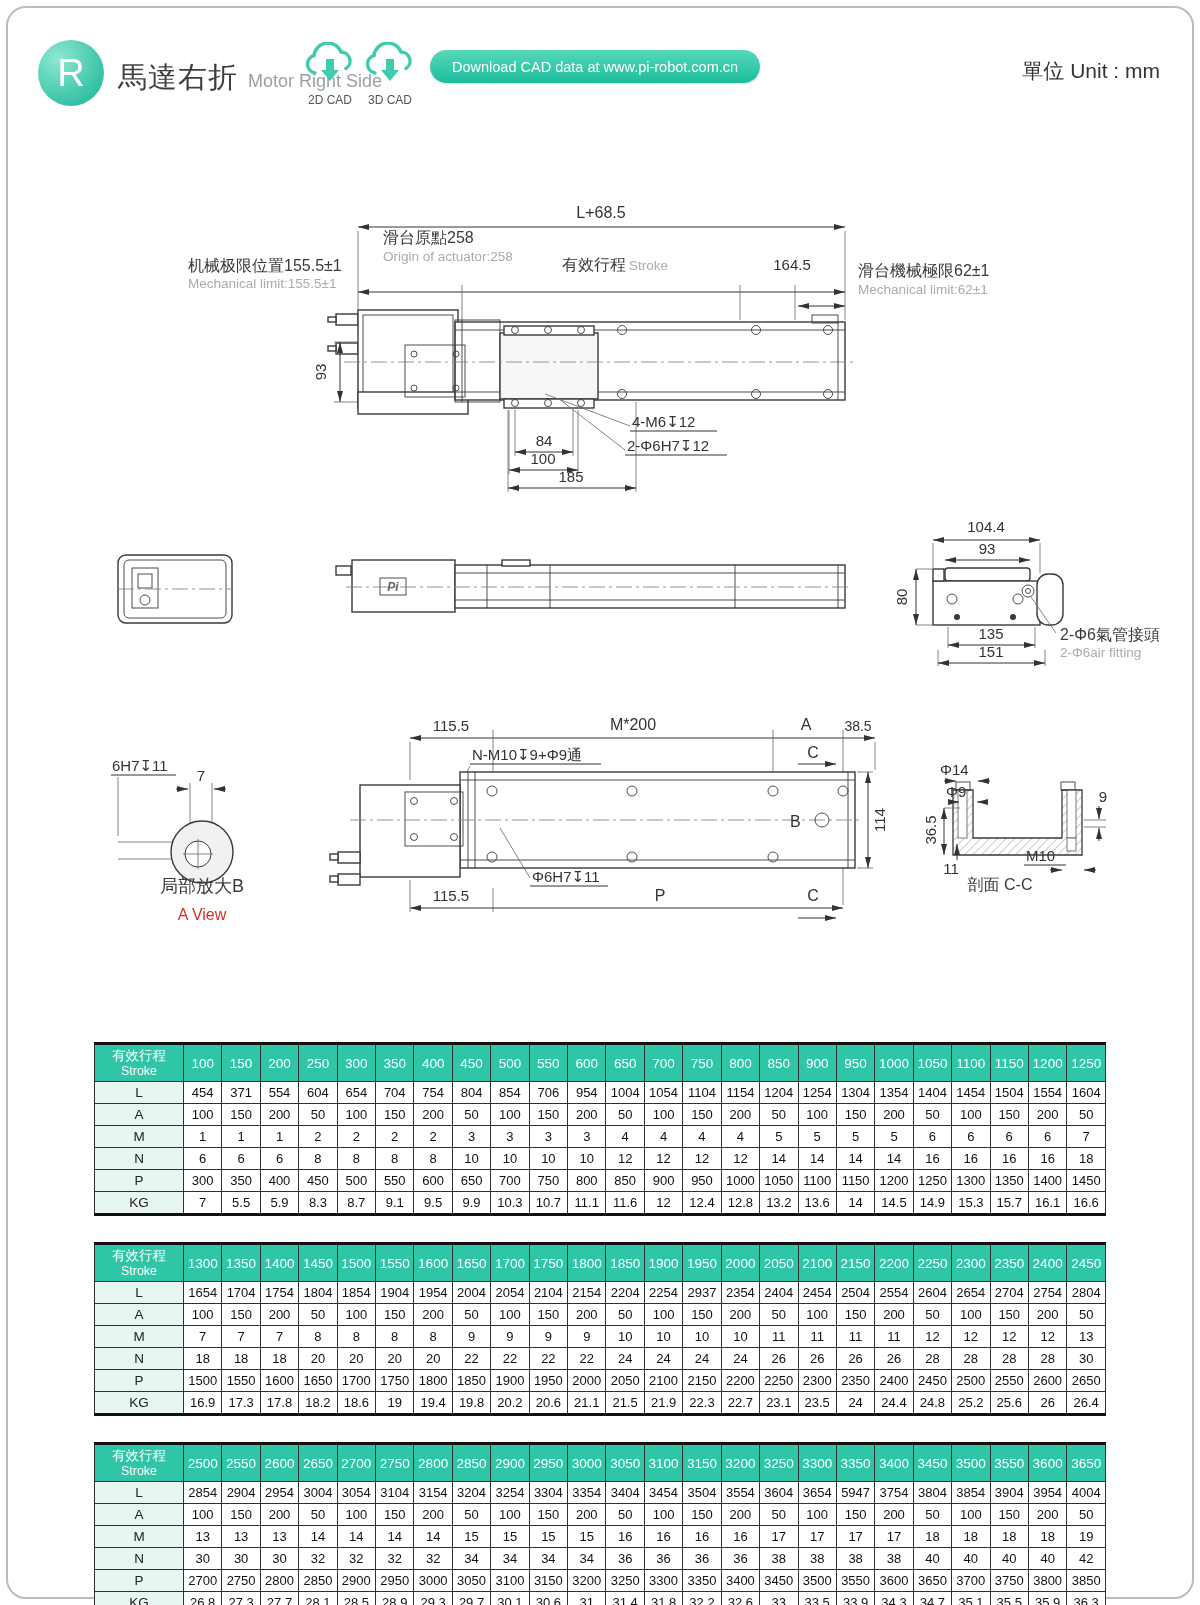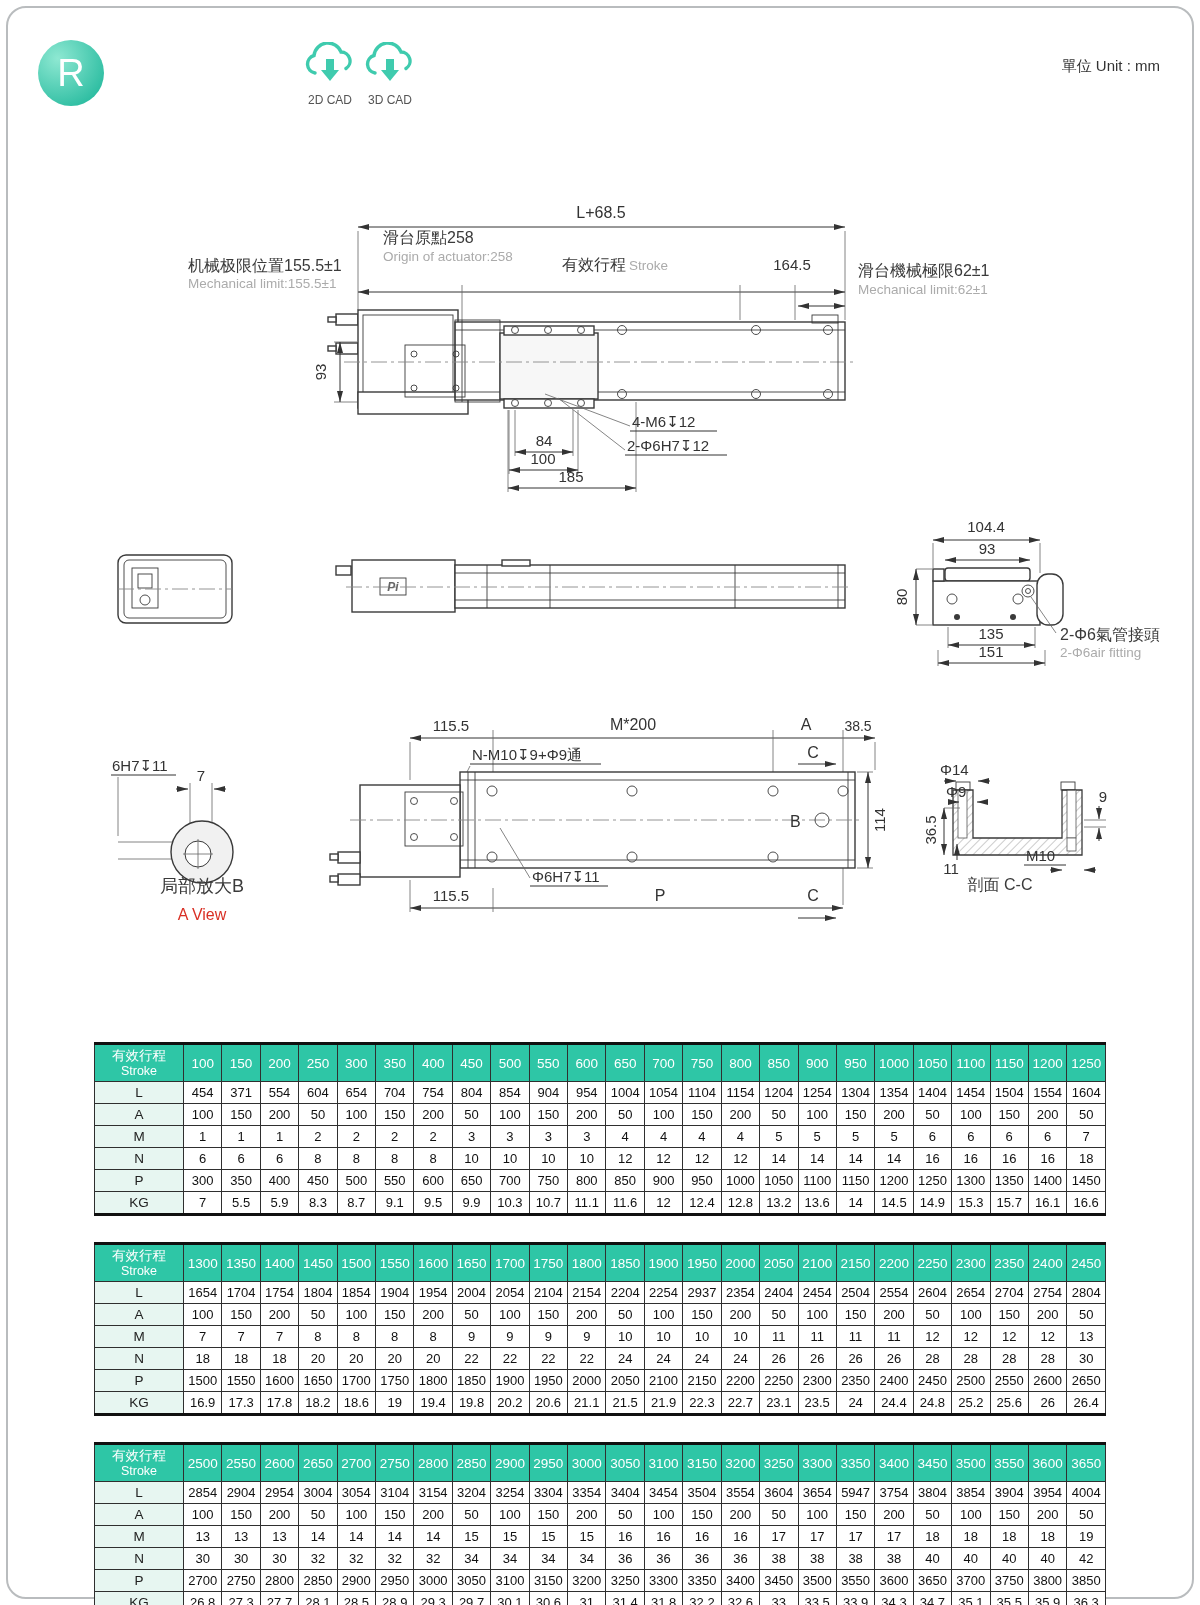--- a/index.html
+++ b/index.html
@@ -10,21 +10,21 @@
     background:radial-gradient(circle at 30% 28%,#8ee8d2,#14b295);color:#fff;
     display:flex;align-items:center;justify-content:center;font-size:38px;}
   .titlewrap{position:absolute;left:118px;top:58px;display:flex;align-items:baseline;gap:10px;}
   .title-zh{font-size:29px;color:#3f3f3f;letter-spacing:1px;}
   .title-en{font-size:18px;color:#9aa0a2;}
   .cloud{position:absolute;top:42px;width:56px;text-align:center;}
   .cloud .lbl{font-size:12px;color:#555;margin-top:1px;}
   .dl-btn{position:absolute;left:430px;top:50px;height:33px;border-radius:17px;border:none;
     background:linear-gradient(180deg,#55d8ba,#1dbd9b);color:#fff;font-size:14.5px;
     padding:0 22px;display:flex;align-items:center;box-shadow:0 1px 2px rgba(0,0,0,.15);}
-  .unit{position:absolute;right:40px;top:57px;font-size:15px;color:#333;}
+  .unit{position:absolute;right:40px;top:57px;font-size:21px;color:#333;}
   
   .draw{position:absolute;left:0;top:130px;}
   text{font-family:"Liberation Sans",sans-serif;}
   .d14{font-size:14px;fill:#333}.d15{font-size:15px;fill:#333}.d16{font-size:16px;fill:#333}
   .zh{font-size:16px;fill:#3a3a3a}.zh18{font-size:18px;fill:#3a3a3a}
   .en{font-size:13.5px;fill:#ababab}
   .red{font-size:16px;fill:#d93025}
   .mid{text-anchor:middle}
   .pi{font-size:12px;fill:#666;font-weight:bold;font-style:italic}
   .dim{stroke:#333;stroke-width:1;fill:none}
@@ -47,20 +47,24 @@
 </style>
 </head>
 <body>
 
 <div class="page">
   <div class="frame"></div>
 
   <div class="logo-circle">
     <span>R</span>
   </div>
+  <div class="titlewrap">
+    <span class="title-zh">馬達右折</span>
+    <span class="title-en">Motor Right Side</span>
+  </div>
 
   <div class="cloud" style="left:302px">
     <svg width="56" height="46" viewBox="0 0 56 46">
       <path d="M13 31 a9 9 0 0 1 -1 -17.5 a14 14 0 0 1 27 -3.5 a9 9 0 0 1 5 16.5" fill="none" stroke="#3fcbae" stroke-width="3.4" stroke-linecap="round"></path>
       <g fill="#3fcbae">
         <rect x="24" y="17" width="8" height="11"></rect>
         <polygon points="19,28 37,28 28,39"></polygon>
       </g>
     </svg>
     <div class="lbl">2D CAD</div>
@@ -69,20 +73,21 @@
     <svg width="56" height="46" viewBox="0 0 56 46">
       <path d="M13 31 a9 9 0 0 1 -1 -17.5 a14 14 0 0 1 27 -3.5 a9 9 0 0 1 5 16.5" fill="none" stroke="#3fcbae" stroke-width="3.4" stroke-linecap="round"></path>
       <g fill="#3fcbae">
         <rect x="24" y="17" width="8" height="11"></rect>
         <polygon points="19,28 37,28 28,39"></polygon>
       </g>
     </svg>
     <div class="lbl">3D CAD</div>
   </div>
 
+  <button class="dl-btn">Download CAD data at www.pi-robot.com.cn</button>
   <div class="unit">單位 Unit : mm</div>
 
   <svg class="draw" width="1200" height="890" viewBox="0 0 1200 890">
     <defs>
       <marker id="ma" orient="auto" markerWidth="12" markerHeight="8" refX="11" refY="3">
         <path d="M0,0 L11,3 L0,6 Z" fill="#333"></path>
       </marker>
       <marker id="mas" orient="auto-start-reverse" markerWidth="12" markerHeight="8" refX="11" refY="3">
         <path d="M0,0 L11,3 L0,6 Z" fill="#333"></path>
       </marker>
@@ -394,21 +399,21 @@
             <td class="lbl">L</td>
             <td class="val">454</td>
             <td class="val">371</td>
             <td class="val">554</td>
             <td class="val">604</td>
             <td class="val">654</td>
             <td class="val">704</td>
             <td class="val">754</td>
             <td class="val">804</td>
             <td class="val">854</td>
-            <td class="val">904</td>
+            <td class="val">706</td>
             <td class="val">954</td>
             <td class="val">1004</td>
             <td class="val">1054</td>
             <td class="val">1104</td>
             <td class="val">1154</td>
             <td class="val">1204</td>
             <td class="val">1254</td>
             <td class="val">1304</td>
             <td class="val">1354</td>
             <td class="val">1404</td>

